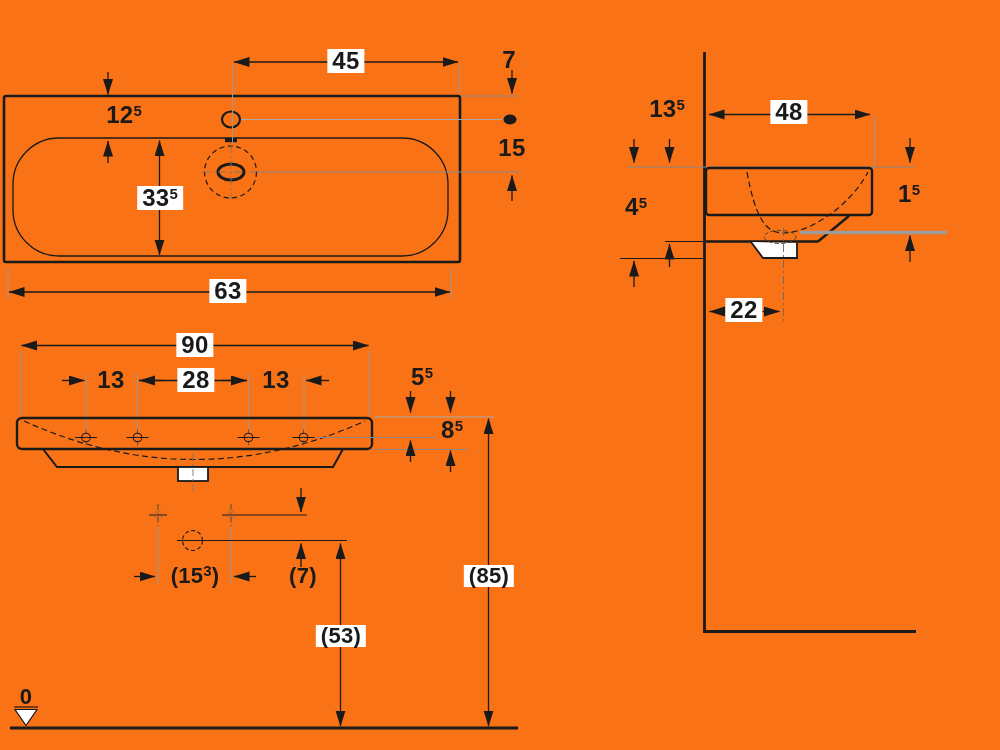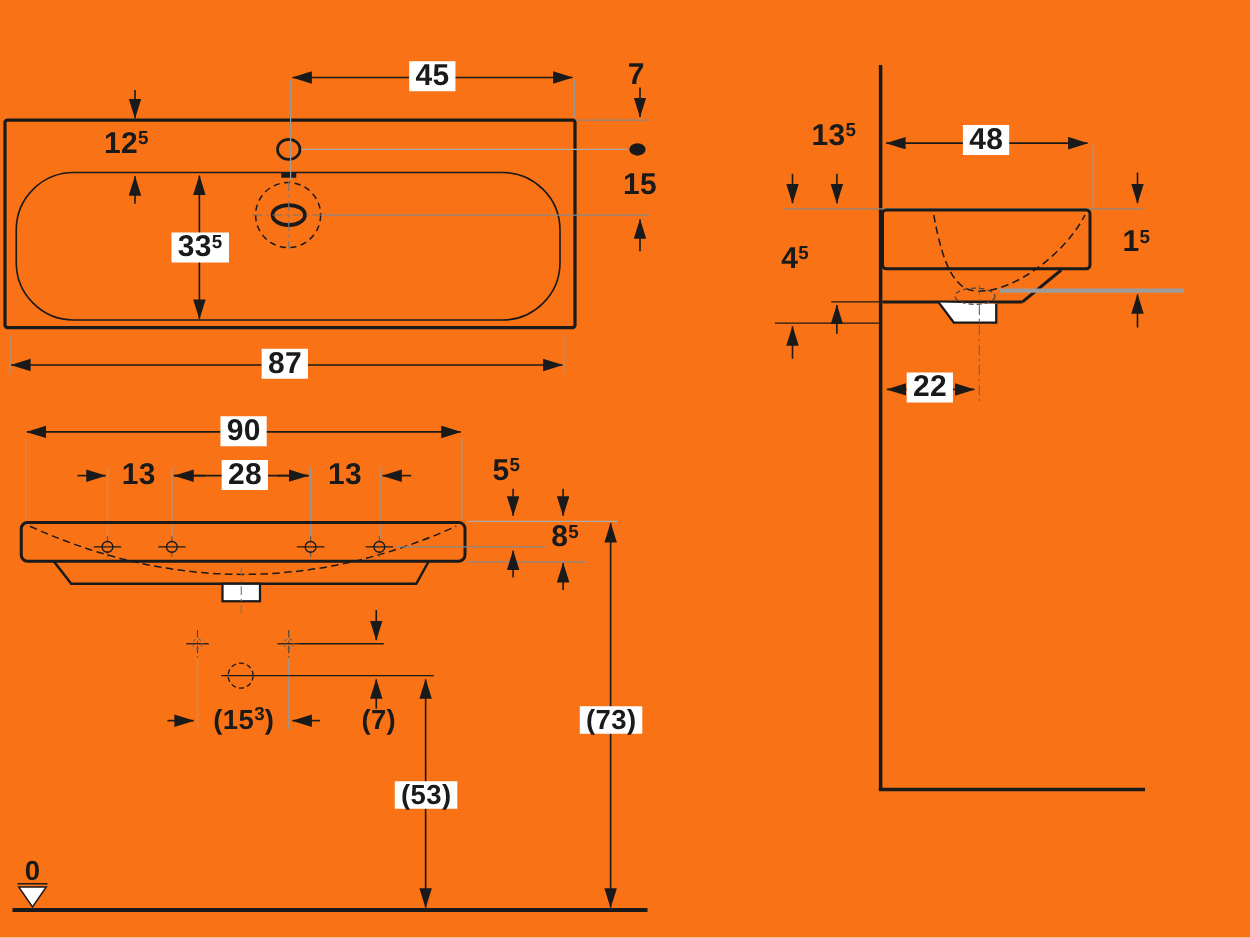--- a/index.html
+++ b/index.html
@@ -183,35 +183,35 @@
     <line x1="910" y1="138" x2="910" y2="162.5" stroke-width="1.3" marker-end="url(#ah)"></line>
     <line x1="910" y1="262" x2="910" y2="235.5" stroke-width="1.3" marker-end="url(#ah)"></line>
 
     <line x1="733" y1="311.5" x2="709.5" y2="311.5" stroke-width="1.3" marker-end="url(#ah)"></line>
     <line x1="755" y1="311.5" x2="779.5" y2="311.5" stroke-width="1.3" marker-end="url(#ah)"></line>
   </g>
 </svg>
 
   <div class="dim bg" style="left:346px;top:61px"><span>45</span><span class="sup"></span><span></span></div>
   <div class="dim" style="left:509px;top:60px"><span>7</span><span class="sup"></span><span></span></div>
-  <div class="dim" style="left:101px;top:115px"><span>12</span><span class="sup">5</span><span></span></div>
+  <div class="dim" style="left:124px;top:115px"><span>12</span><span class="sup">5</span><span></span></div>
   <div class="dim" style="left:512px;top:148px"><span>15</span><span class="sup"></span><span></span></div>
   <div class="dim bg" style="left:160px;top:198px"><span>33</span><span class="sup">5</span><span></span></div>
-  <div class="dim bg" style="left:228px;top:291px"><span>87</span><span class="sup"></span><span></span></div>
+  <div class="dim bg" style="left:228px;top:291px"><span>63</span><span class="sup"></span><span></span></div>
 
   <div class="dim bg" style="left:195px;top:345px"><span>90</span><span class="sup"></span><span></span></div>
   <div class="dim" style="left:111px;top:380px"><span>13</span><span class="sup"></span><span></span></div>
   <div class="dim bg" style="left:196px;top:380px"><span>28</span><span class="sup"></span><span></span></div>
   <div class="dim" style="left:276px;top:380px"><span>13</span><span class="sup"></span><span></span></div>
-  <div class="dim" style="left:405px;top:377px"><span>5</span><span class="sup">5</span><span></span></div>
+  <div class="dim" style="left:422px;top:377px"><span>5</span><span class="sup">5</span><span></span></div>
   <div class="dim" style="left:452px;top:430px"><span>8</span><span class="sup">5</span><span></span></div>
   <div class="dim small" style="left:195px;top:576px"><span>(15</span><span class="sup">3</span><span>)</span></div>
   <div class="dim small" style="left:303px;top:576px"><span>(7)</span><span class="sup"></span><span></span></div>
   <div class="dim small bg" style="left:341px;top:636px"><span>(53)</span><span class="sup"></span><span></span></div>
-  <div class="dim small bg" style="left:489px;top:576px"><span>(73)</span><span class="sup"></span><span></span></div>
+  <div class="dim small bg" style="left:489px;top:576px"><span>(85)</span><span class="sup"></span><span></span></div>
 
   <div class="dim" style="left:667px;top:109px"><span>13</span><span class="sup">5</span><span></span></div>
   <div class="dim bg" style="left:789px;top:112px"><span>48</span><span class="sup"></span><span></span></div>
   <div class="dim" style="left:636px;top:207px"><span>4</span><span class="sup">5</span><span></span></div>
   <div class="dim" style="left:909px;top:194px"><span>1</span><span class="sup">5</span><span></span></div>
   <div class="dim bg" style="left:744px;top:310px"><span>22</span><span class="sup"></span><span></span></div>
 
   <div class="dim small" style="left:26px;top:697px"><span>0</span><span class="sup"></span><span></span></div>
 
 </div>

